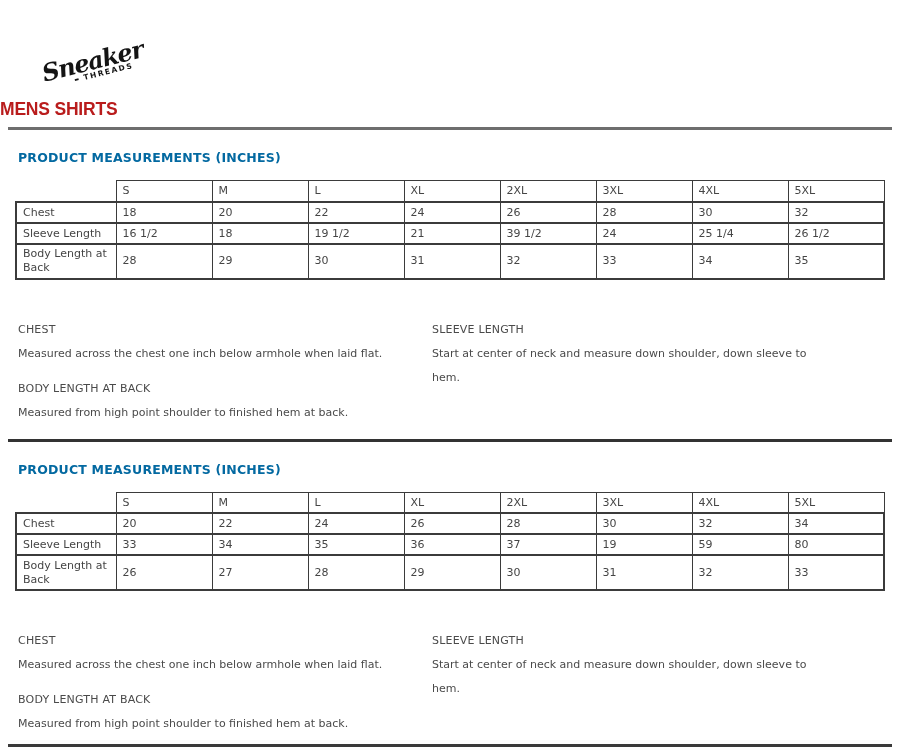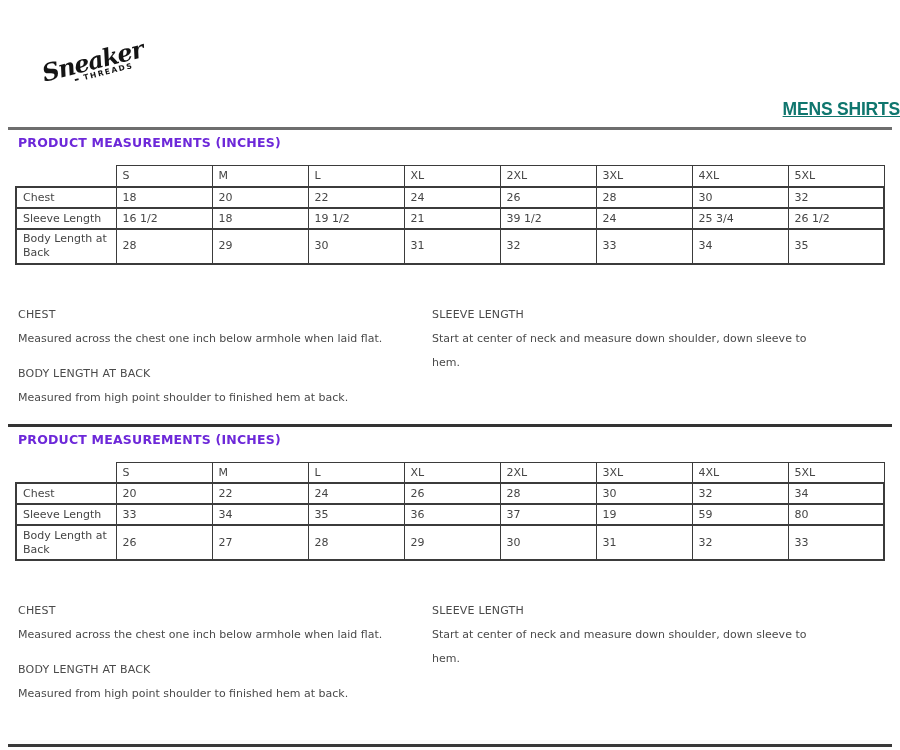--- a/index.html
+++ b/index.html
@@ -42,39 +42,38 @@
   }
   .logo-sub::before { content: "▬ "; font-size: 5px; vertical-align: 1px; }
 
   
   .section-title {
     font-family: "Liberation Sans", sans-serif;
     font-weight: bold;
     font-size: 17.5px;
     line-height: 20px;
     letter-spacing: -0.2px;
-    text-align: right;
-    color: #0f766e;
-    text-decoration: underline;
+    text-align: left;
+    color: #b91c1c;
   }
   .rule { height: 3px; margin: 8px 8px 0 8px; }
   .rule-gray  { background: #6e6e6e; }
   .rule-dark  { background: #333333; margin-top: 3px; }
   .rule-bottom {
     position: absolute;
     left: 8px; right: 8px; bottom: 3px;
     height: 3px;
     background: #3a3a3a;
   }
   .subtitle {
-    margin: 5px 0 0 18px;
+    margin: 20px 0 0 18px;
     font-weight: bold;
     font-size: 12.5px;
     line-height: 15px;
-    color: #6d28d9;
+    color: #0369a1;
     letter-spacing: 0.2px;
   }
 
   
   table.size-table {
     margin: 15px 0 0 15px;
     width: 868px;
     border-collapse: collapse;
     table-layout: fixed;
     color: #454545;
@@ -166,21 +165,21 @@
         <td>32</td>
       </tr>
       <tr class="row-normal">
         <td>Sleeve Length</td>
         <td>16 1/2</td>
         <td>18</td>
         <td>19 1/2</td>
         <td>21</td>
         <td>39 1/2</td>
         <td>24</td>
-        <td>25 3/4</td>
+        <td>25 1/4</td>
         <td>26 1/2</td>
       </tr>
       <tr class="row-tall">
         <td>Body Length at Back</td>
         <td>28</td>
         <td>29</td>
         <td>30</td>
         <td>31</td>
         <td>32</td>
         <td>33</td>

